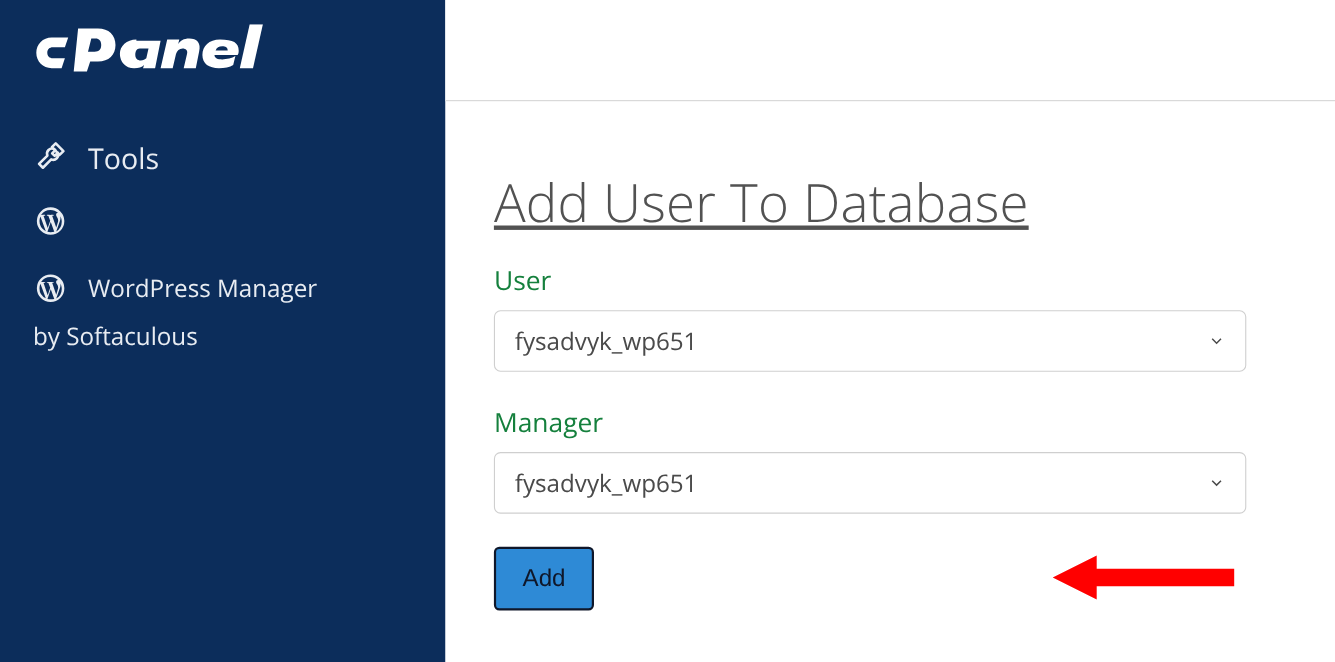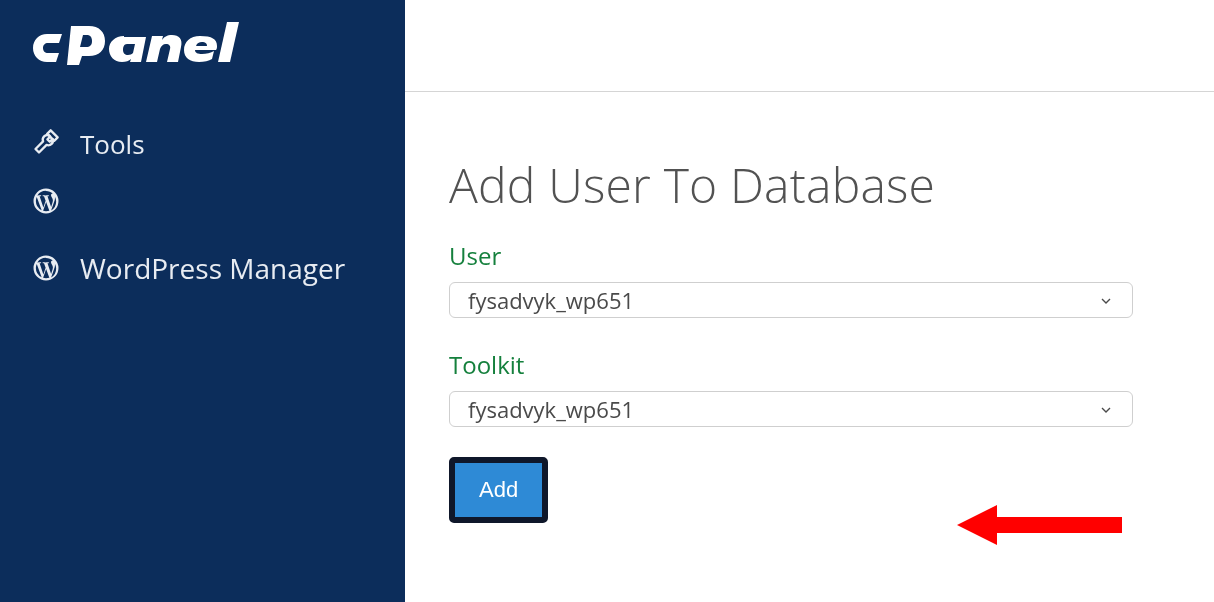--- a/index.html
+++ b/index.html
@@ -31,21 +31,21 @@
     align-items: flex-start;
     gap: 18px;
     font-size: 26px;
     color: #e8ecf2;
     padding: 12px 0 12px 2px;
     cursor: pointer;
     line-height: 1.3;
   }
   .nav-item-multi {
     display: block;
-    font-size: 28px;
+    font-size: 22px;
     color: #e8ecf2;
     padding: 12px 0 12px 2px;
     cursor: pointer;
     line-height: 2;
   }
   .nav-item-multi .row1 {
     display: flex;
     align-items: center;
     gap: 18px;
   }
@@ -76,49 +76,50 @@
   }
   .content {
     padding: 60px 44px 0 44px;
   }
   h1.page-title {
     font-size: 48px;
     font-weight: 300;
     color: #525252;
     margin-bottom: 22px;
     letter-spacing: 0.2px;
+    text-decoration: underline;
   }
   .field { margin-bottom: 30px; }
   .field-label {
     font-size: 24px;
     color: #15803d;
     margin-bottom: 10px;
     display: block;
   }
   .select {
     width: 684px;
-    height: 36px;
+    height: 56px;
     border: 1px solid #cfcfcf;
     border-radius: 6px;
     background: #fff;
     display: flex;
     align-items: center;
     justify-content: space-between;
     padding: 0 18px;
     font-size: 22px;
     color: #4a4a4a;
     cursor: pointer;
   }
   .select .chev {
     color: #4a4a4a;
   }
   .btn-add {
     background: #2e8ad6;
-    color: #ffffff;
-    border: 6px solid #0f172a;
+    color: #0f172a;
+    border: 2px solid #0f172a;
     border-radius: 5px;
     font-size: 22px;
     padding: 14px 24px;
     cursor: pointer;
   }
   
   .arrow {
     position: absolute;
     left: 552px;
     top: 495px;
@@ -176,20 +177,21 @@
     </li>
     <li class="nav-item-multi">
       <div class="row1">
         <span class="icon-wrap">
           <svg width="30" height="30" viewBox="0 0 24 24" fill="#e8ecf2">
             <path d="M12 2a10 10 0 1 0 0 20 10 10 0 0 0 0-20zm-8.1 10c0-1.2.25-2.3.7-3.3l3.9 10.6A8.1 8.1 0 0 1 3.9 12zm8.1 8.1c-.8 0-1.6-.1-2.3-.3l2.4-7.1 2.5 6.9.1.2c-.9.2-1.8.3-2.7.3zm1.1-11.9c.5 0 .9-.1.9-.1.5-.1.4-.7-.1-.7 0 0-1.3.1-2.2.1-.8 0-2.1-.1-2.1-.1-.5 0-.5.7-.1.7 0 0 .4.1.9.1l1.3 3.5-1.8 5.4-3-8.9c.5 0 .9-.1.9-.1.5-.1.4-.7 0-.7 0 0-1.3.1-2.2.1h-.5A8.08 8.08 0 0 1 12 3.9c2.1 0 4 .8 5.4 2.1h-.1c-.8 0-1.3.7-1.3 1.4 0 .7.4 1.2.8 1.9.3.5.7 1.2.7 2.2 0 .7-.3 1.5-.6 2.6l-.8 2.6-2.9-8.5zm6 .3c.7 1.2 1 2.6 1 4a8.1 8.1 0 0 1-4 7l2.5-7.1c.5-1.2.6-2.1.6-3 0-.3 0-.6-.1-.9z"></path>
           </svg>
         </span>
         <span>WordPress Manager</span>
       </div>
+      <div>by Softaculous</div>
     </li>
   </ul>
 </nav>
 
 <main class="main">
   <div class="top-right-box"></div>
   <div class="tab-strip">
     <div class="shadow-line"></div>
   </div>
 
@@ -202,21 +204,21 @@
         <span>fysadvyk_wp651</span>
         <span class="chev">
           <svg width="16" height="16" viewBox="0 0 24 24" fill="none" stroke="currentColor" stroke-width="2">
               <polyline points="6 9 12 15 18 9"></polyline>
             </svg>
         </span>
       </div>
     </div>
 
     <div class="field">
-      <label class="field-label">Toolkit</label>
+      <label class="field-label">Manager</label>
       <div class="select">
         <span>fysadvyk_wp651</span>
         <span class="chev">
           <svg width="16" height="16" viewBox="0 0 24 24" fill="none" stroke="currentColor" stroke-width="2">
               <polyline points="6 9 12 15 18 9"></polyline>
             </svg>
         </span>
       </div>
     </div>
 

